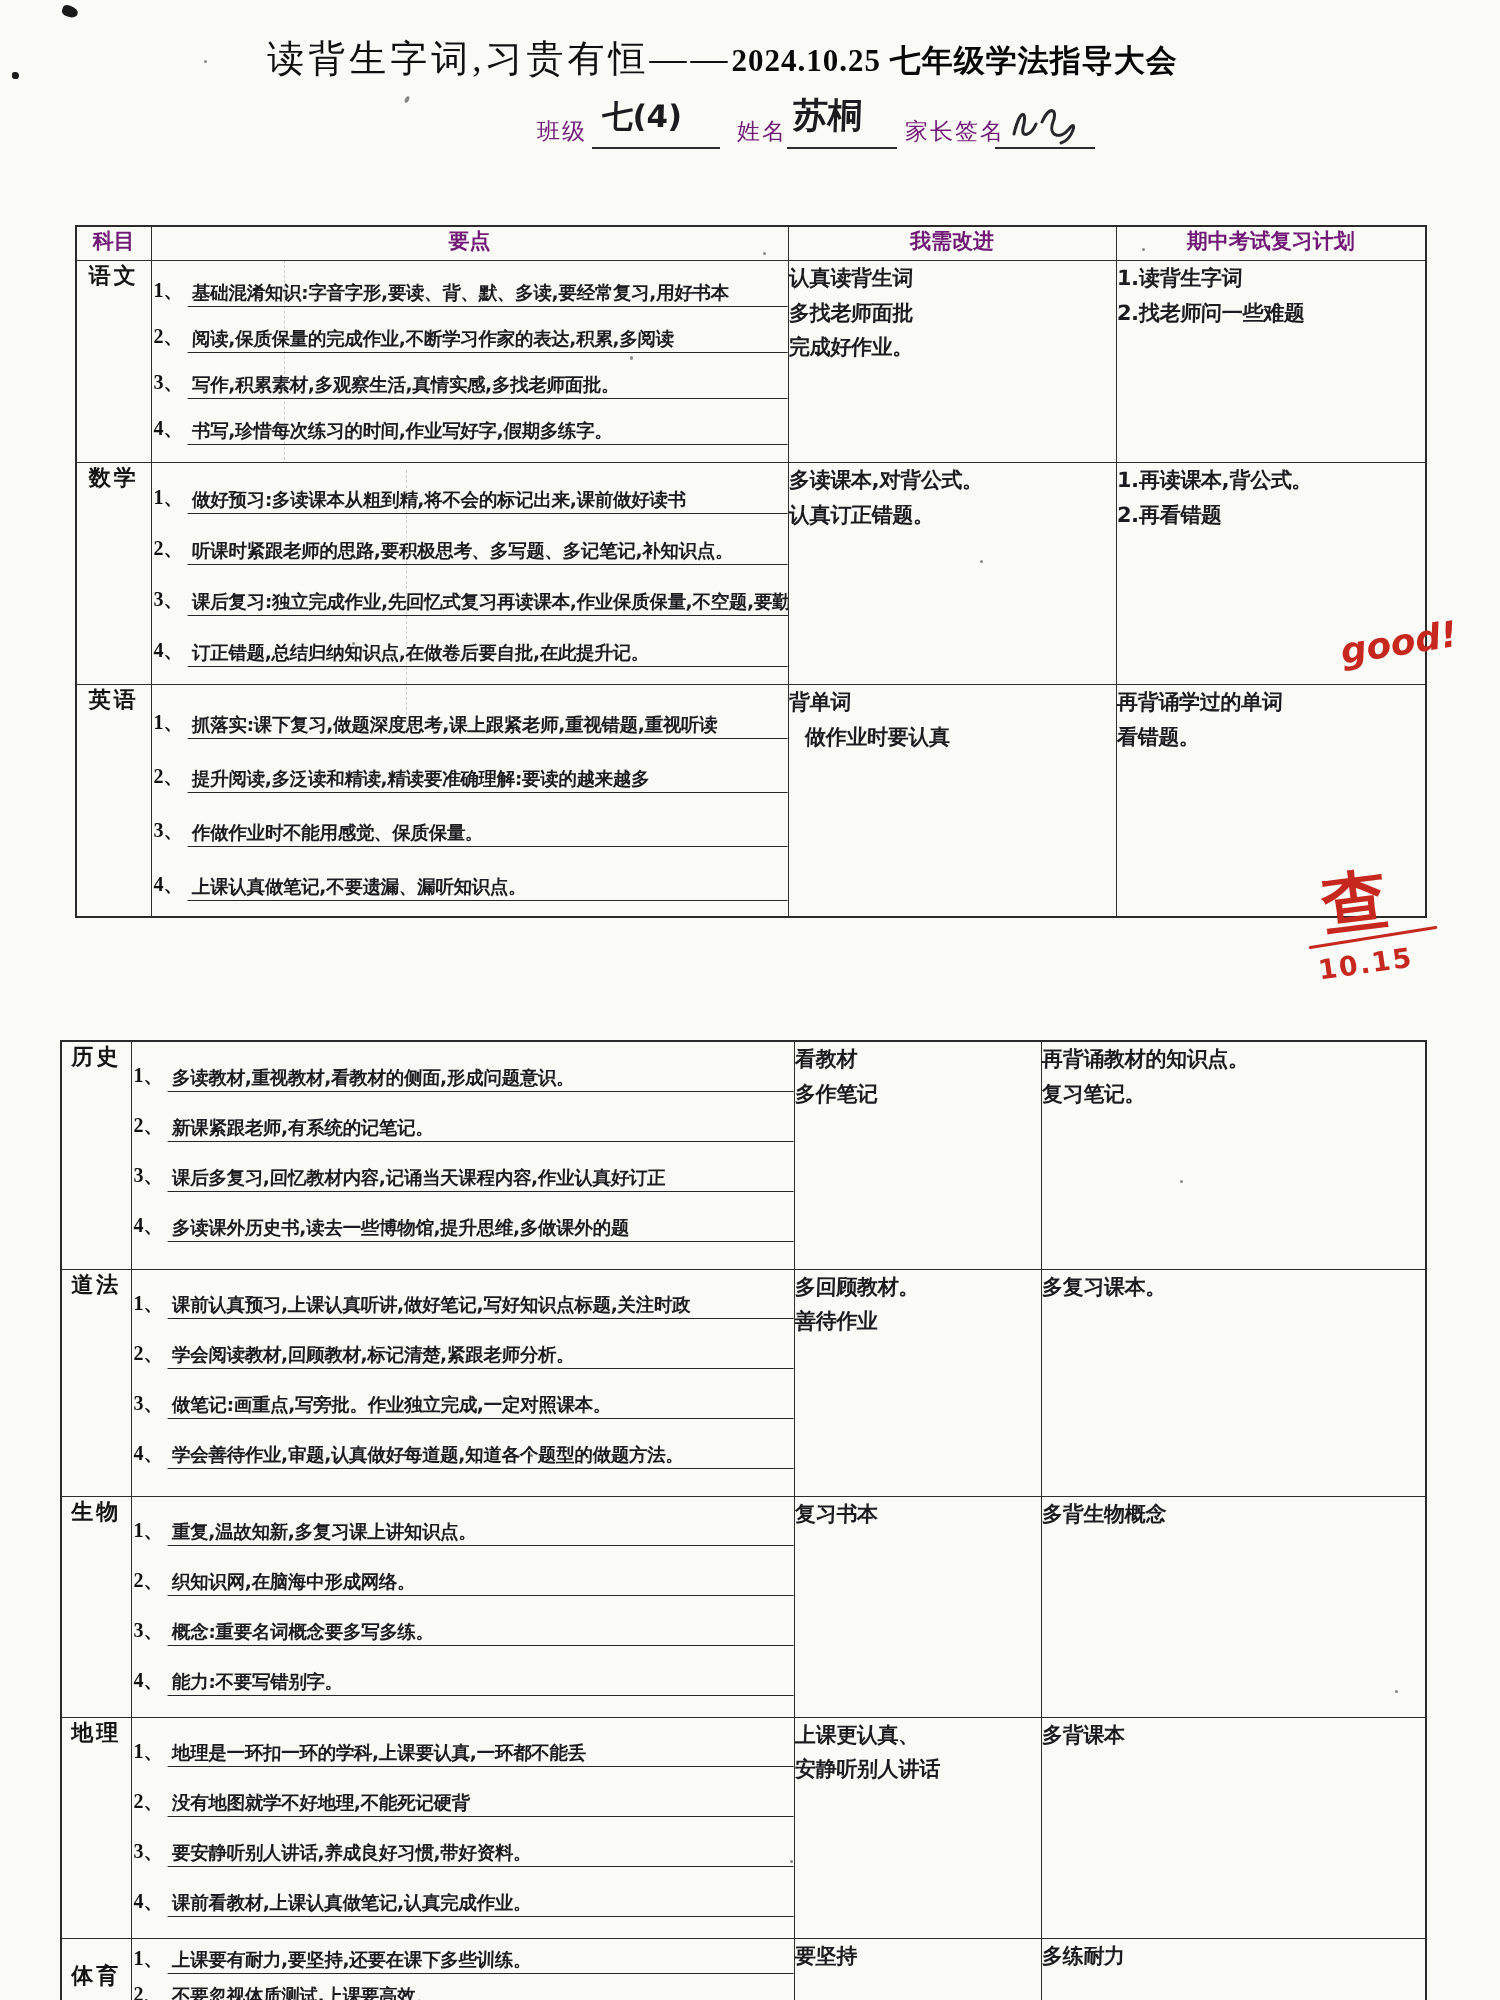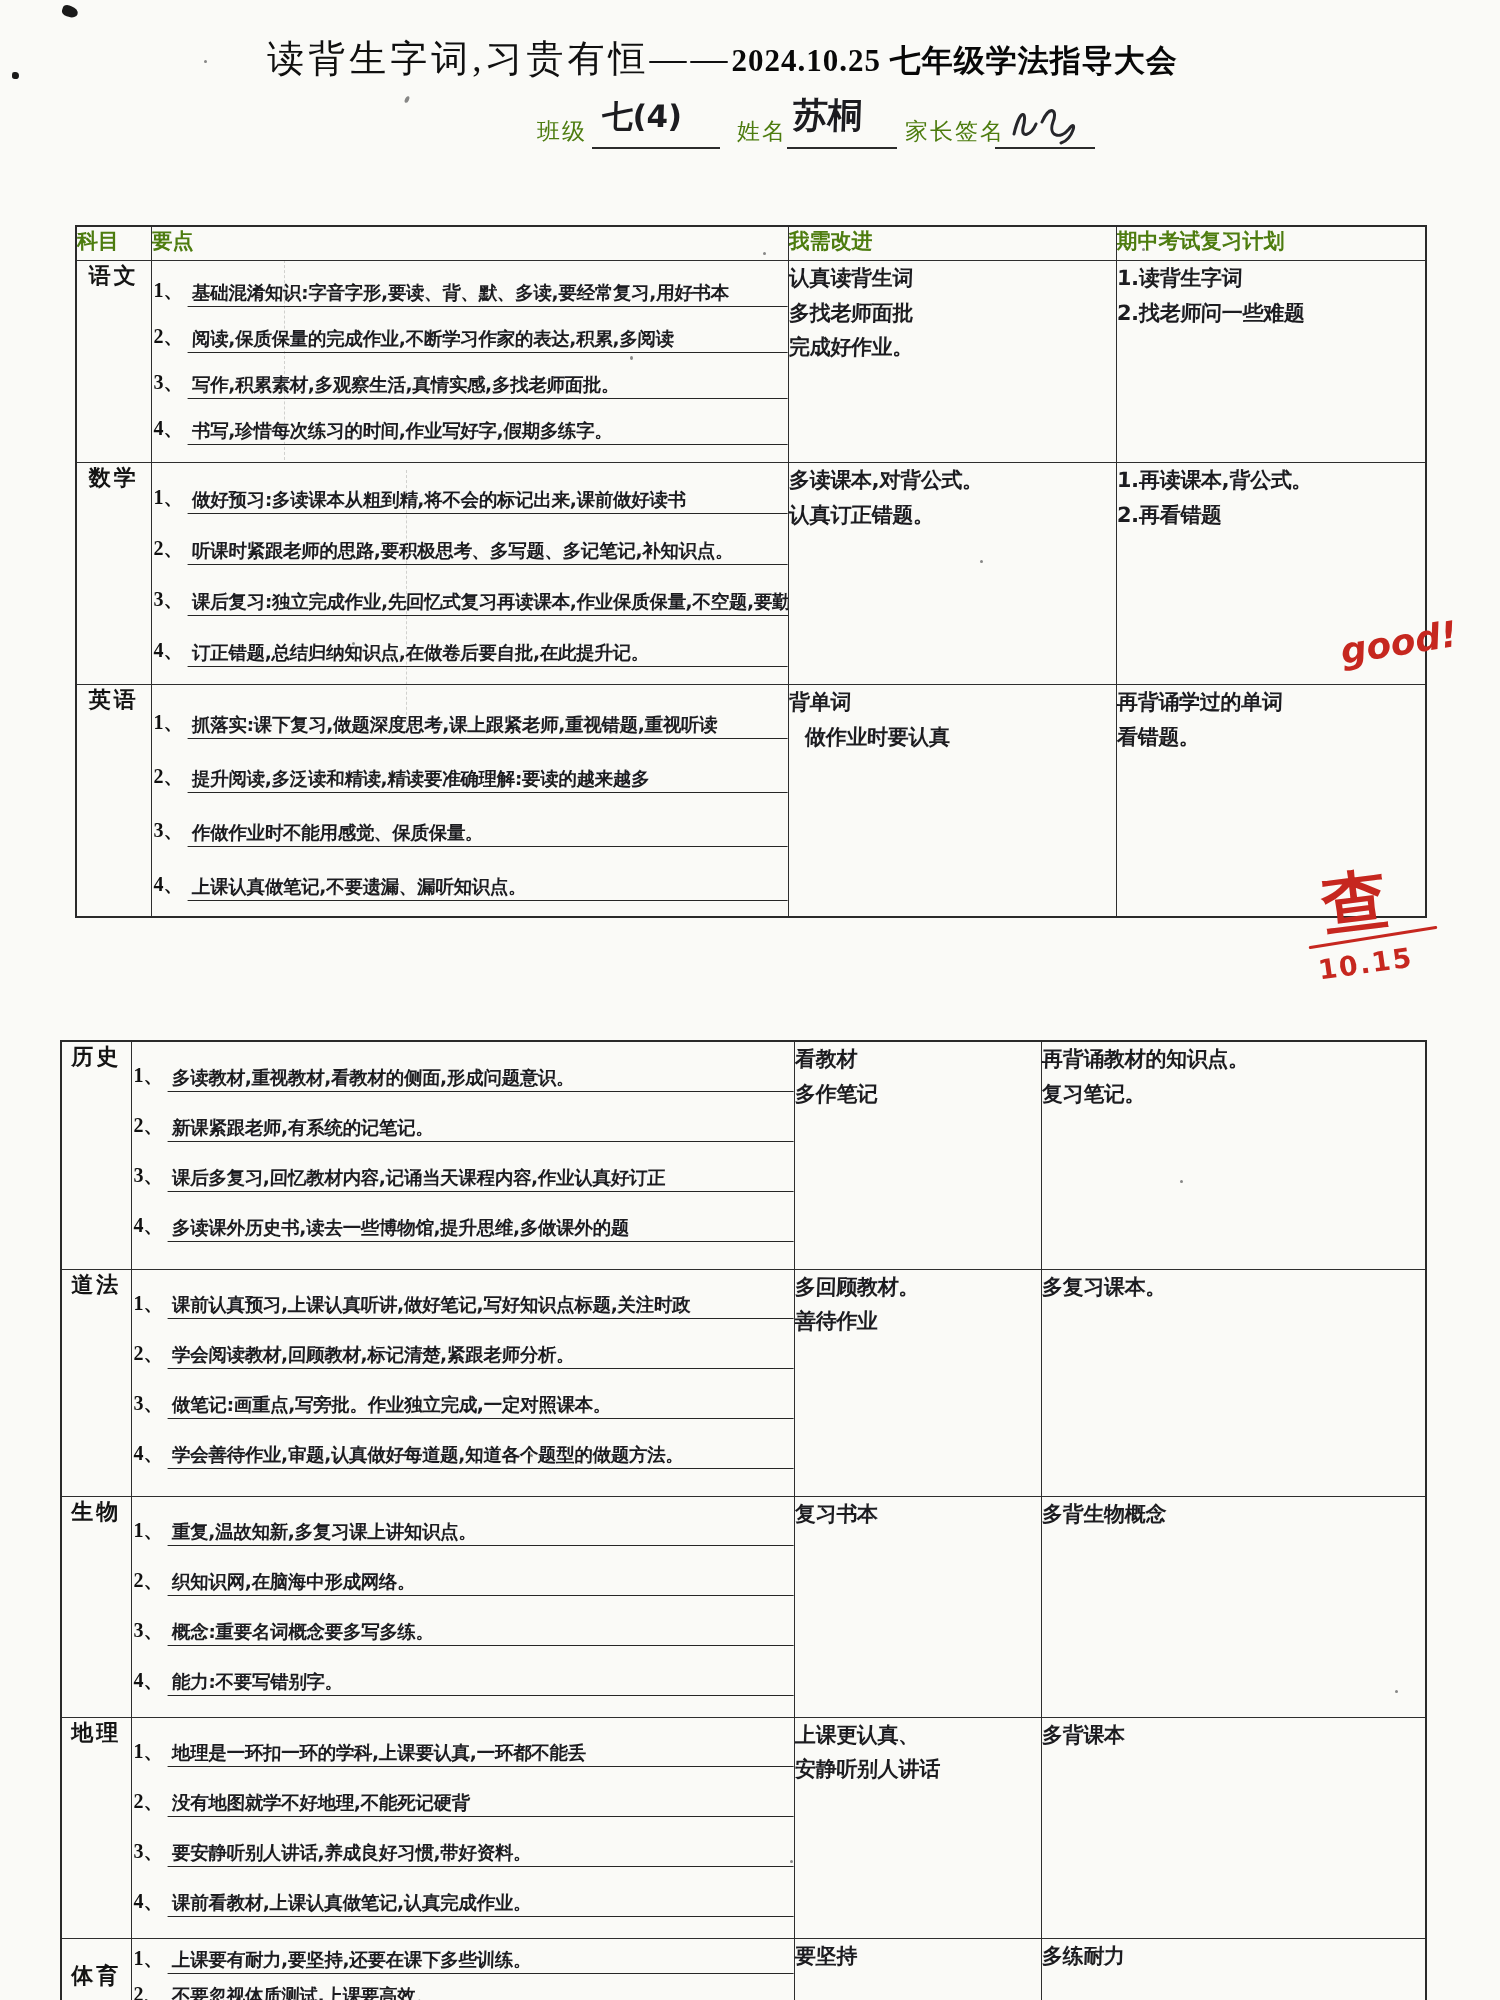--- a/index.html
+++ b/index.html
@@ -3,21 +3,21 @@
 <meta charset="utf-8">
 <style>
   html,body{margin:0;padding:0;}
   body{
     width:1500px;height:2000px;position:relative;overflow:hidden;
     background:#fafaf7;
     font-family:"Liberation Sans",sans-serif;
     color:#1d1d1f;
   }
   
-  .print{font-family:"Liberation Serif",serif;color:#4d7c0f;}
+  .print{font-family:"Liberation Serif",serif;color:#701a75;}
   .b{font-weight:bold;}
   
   .hw{
     font-family:"DejaVu Sans",sans-serif;
     font-weight:600;color:#1c1c20;
     transform:skewX(-2deg);
     letter-spacing:-0.3px;
   }
   
   .title-wrap{position:absolute;top:34px;left:0;width:1445px;text-align:center;white-space:nowrap;}
@@ -25,21 +25,21 @@
   .title-suffix{font-size:31px;font-weight:bold;font-family:"Liberation Serif",serif;color:#080808;letter-spacing:1px;}
   
   .fl{position:absolute;}
   .fld-label{font-size:23px;letter-spacing:2px;}
   .fld-line{position:absolute;border-bottom:2px solid #2b2b2b;height:1px;}
   .fld-val{position:absolute;font-size:31px;white-space:nowrap;}
   
   table.sheet{position:absolute;border-collapse:collapse;table-layout:fixed;}
   table.sheet td{border:1.7px solid #2e2e2e;vertical-align:top;padding:0;overflow:hidden;}
   table.sheet{border:2.2px solid #2a2a2a;}
-  td.hd{vertical-align:middle;text-align:left;font-size:21px;height:33px;}
+  td.hd{vertical-align:middle;text-align:center;font-size:21px;height:33px;}
   td.subj{vertical-align:middle;text-align:center;font-size:22px;letter-spacing:3px;
           font-family:"Liberation Serif",serif;font-weight:bold;color:#141414;}
   td.pts{padding:8px 16px 4px 12px;}
   .pt{display:flex;align-items:flex-end;}
   .t1 .r-chn .pt{height:46px;}
   .t1 .r-math .pt{height:51px;}
   .t1 .r-eng .pt{height:54px;}
   .t2 .pt{height:50px;}
   .t2 .r-pe .pt{height:36px;}
   .pt-n{font-family:"Liberation Serif",serif;font-weight:bold;font-size:20px;color:#111;

